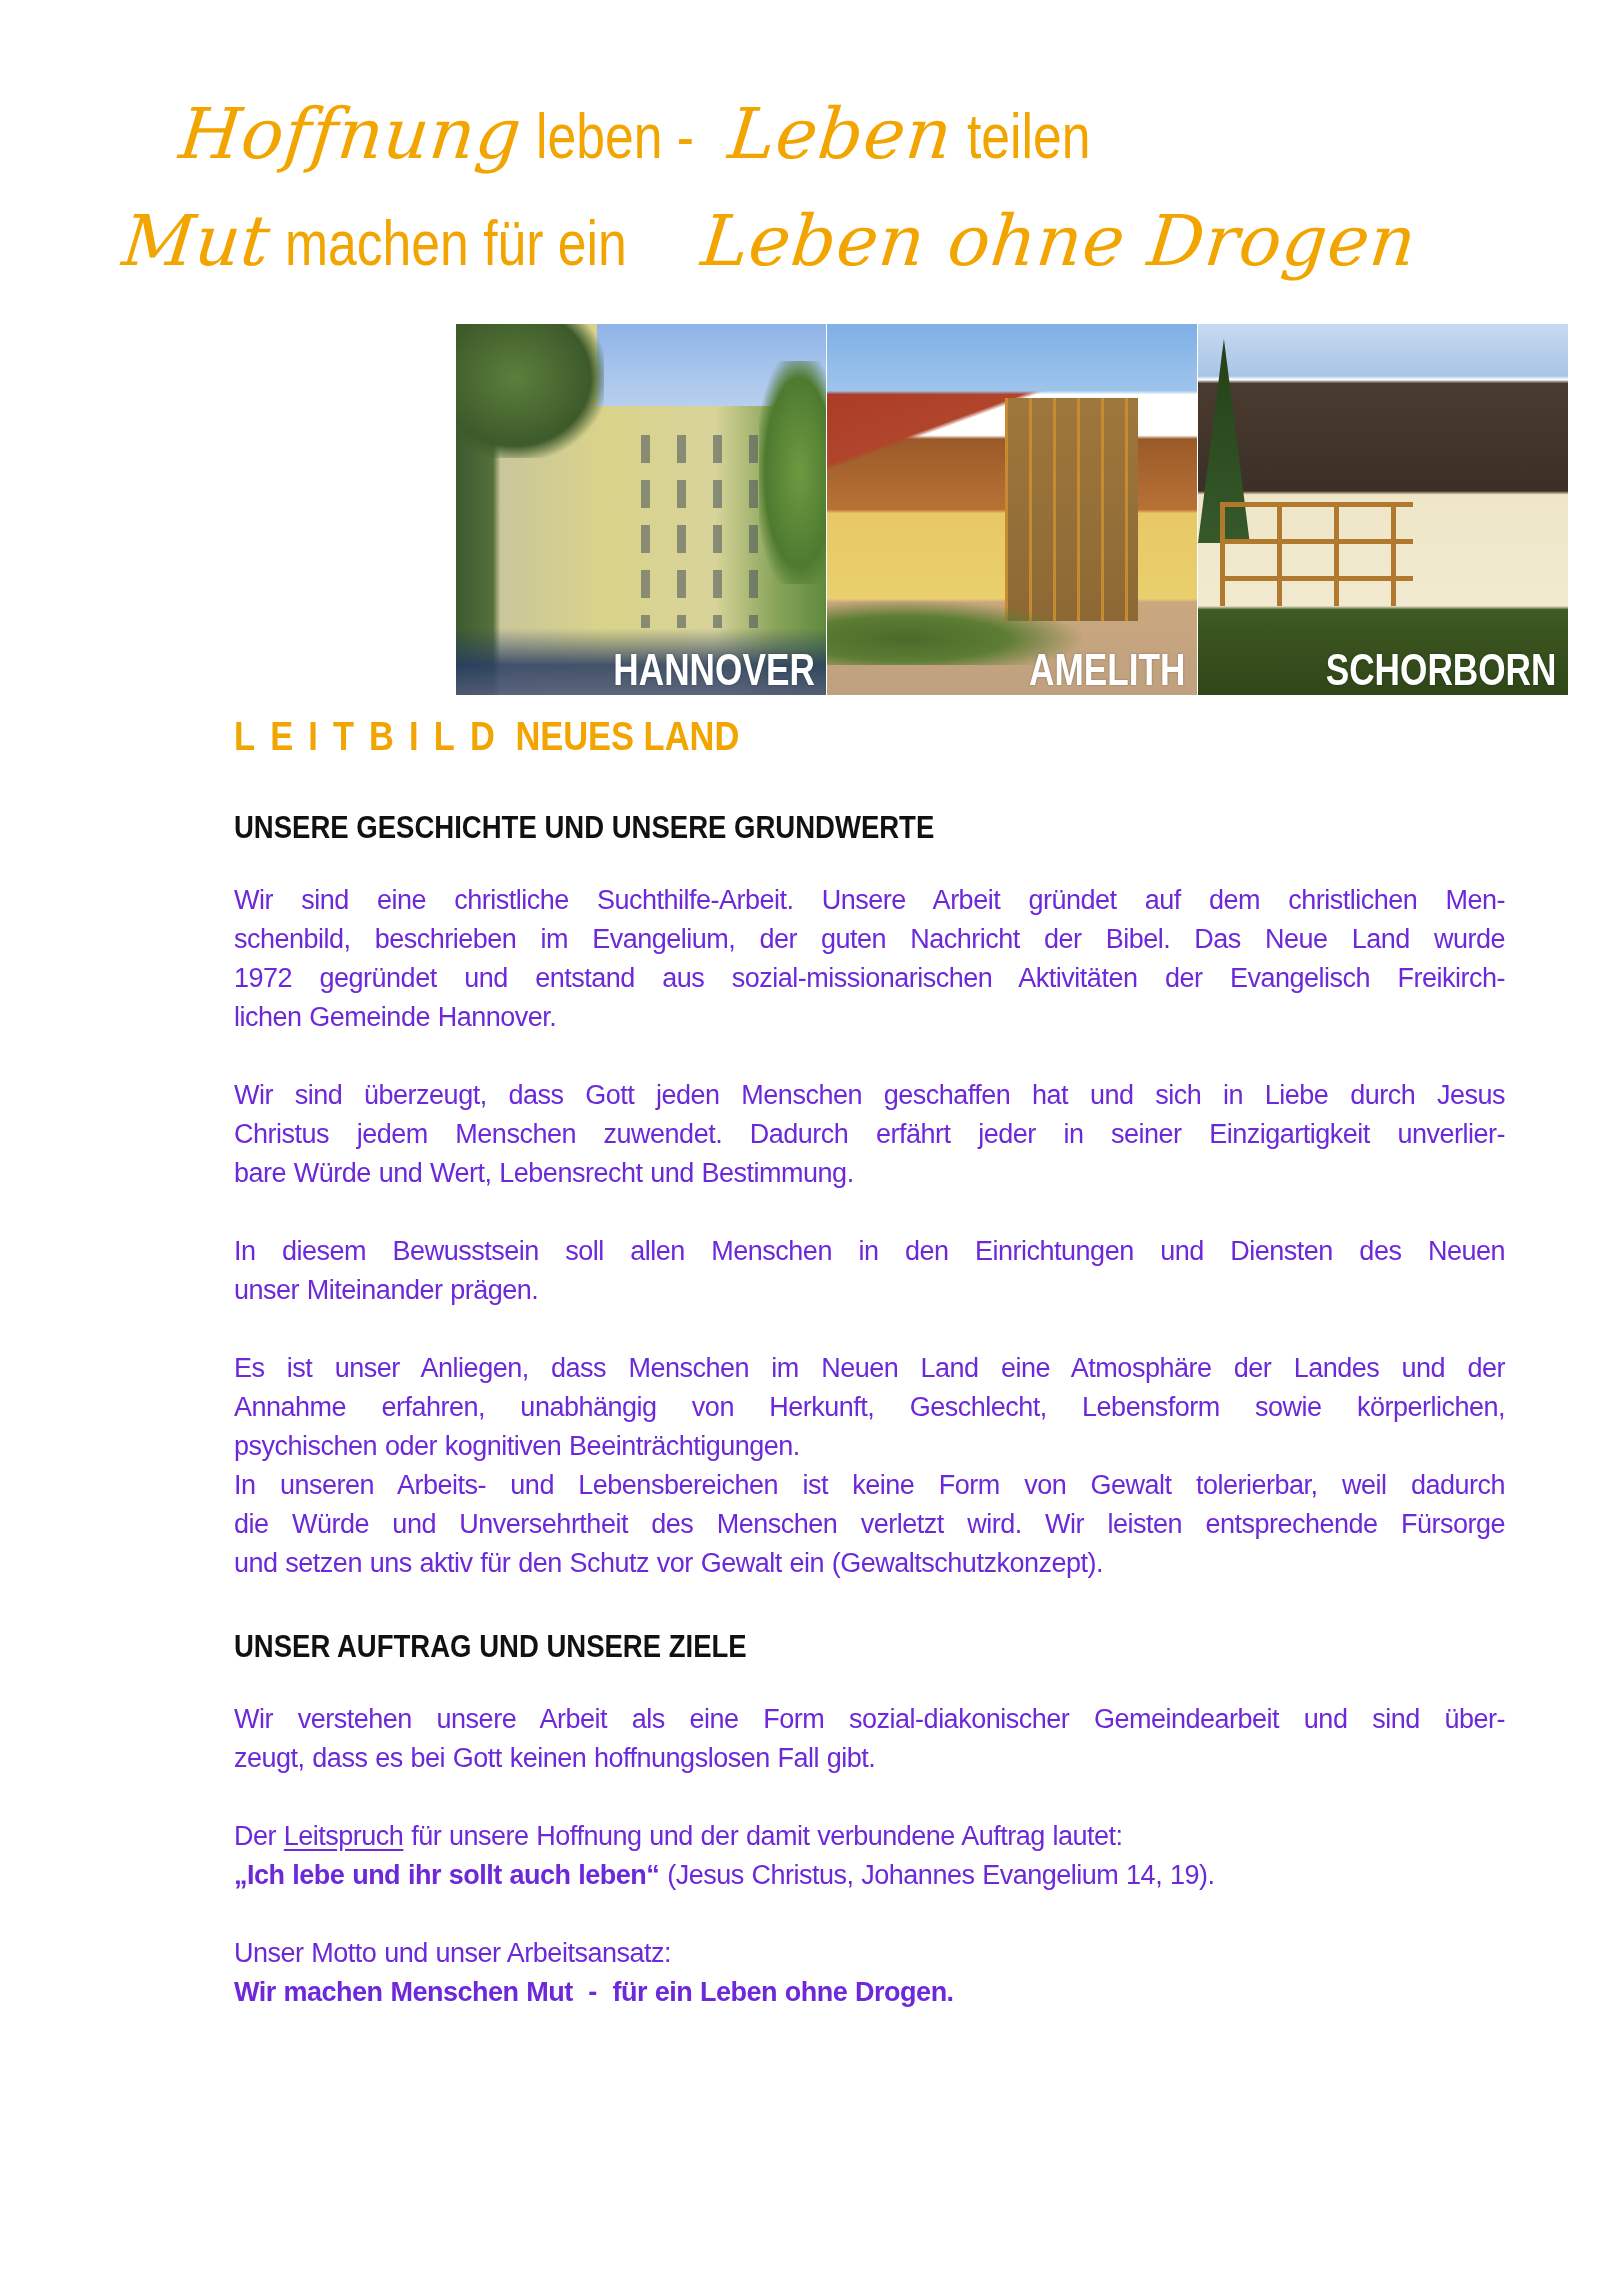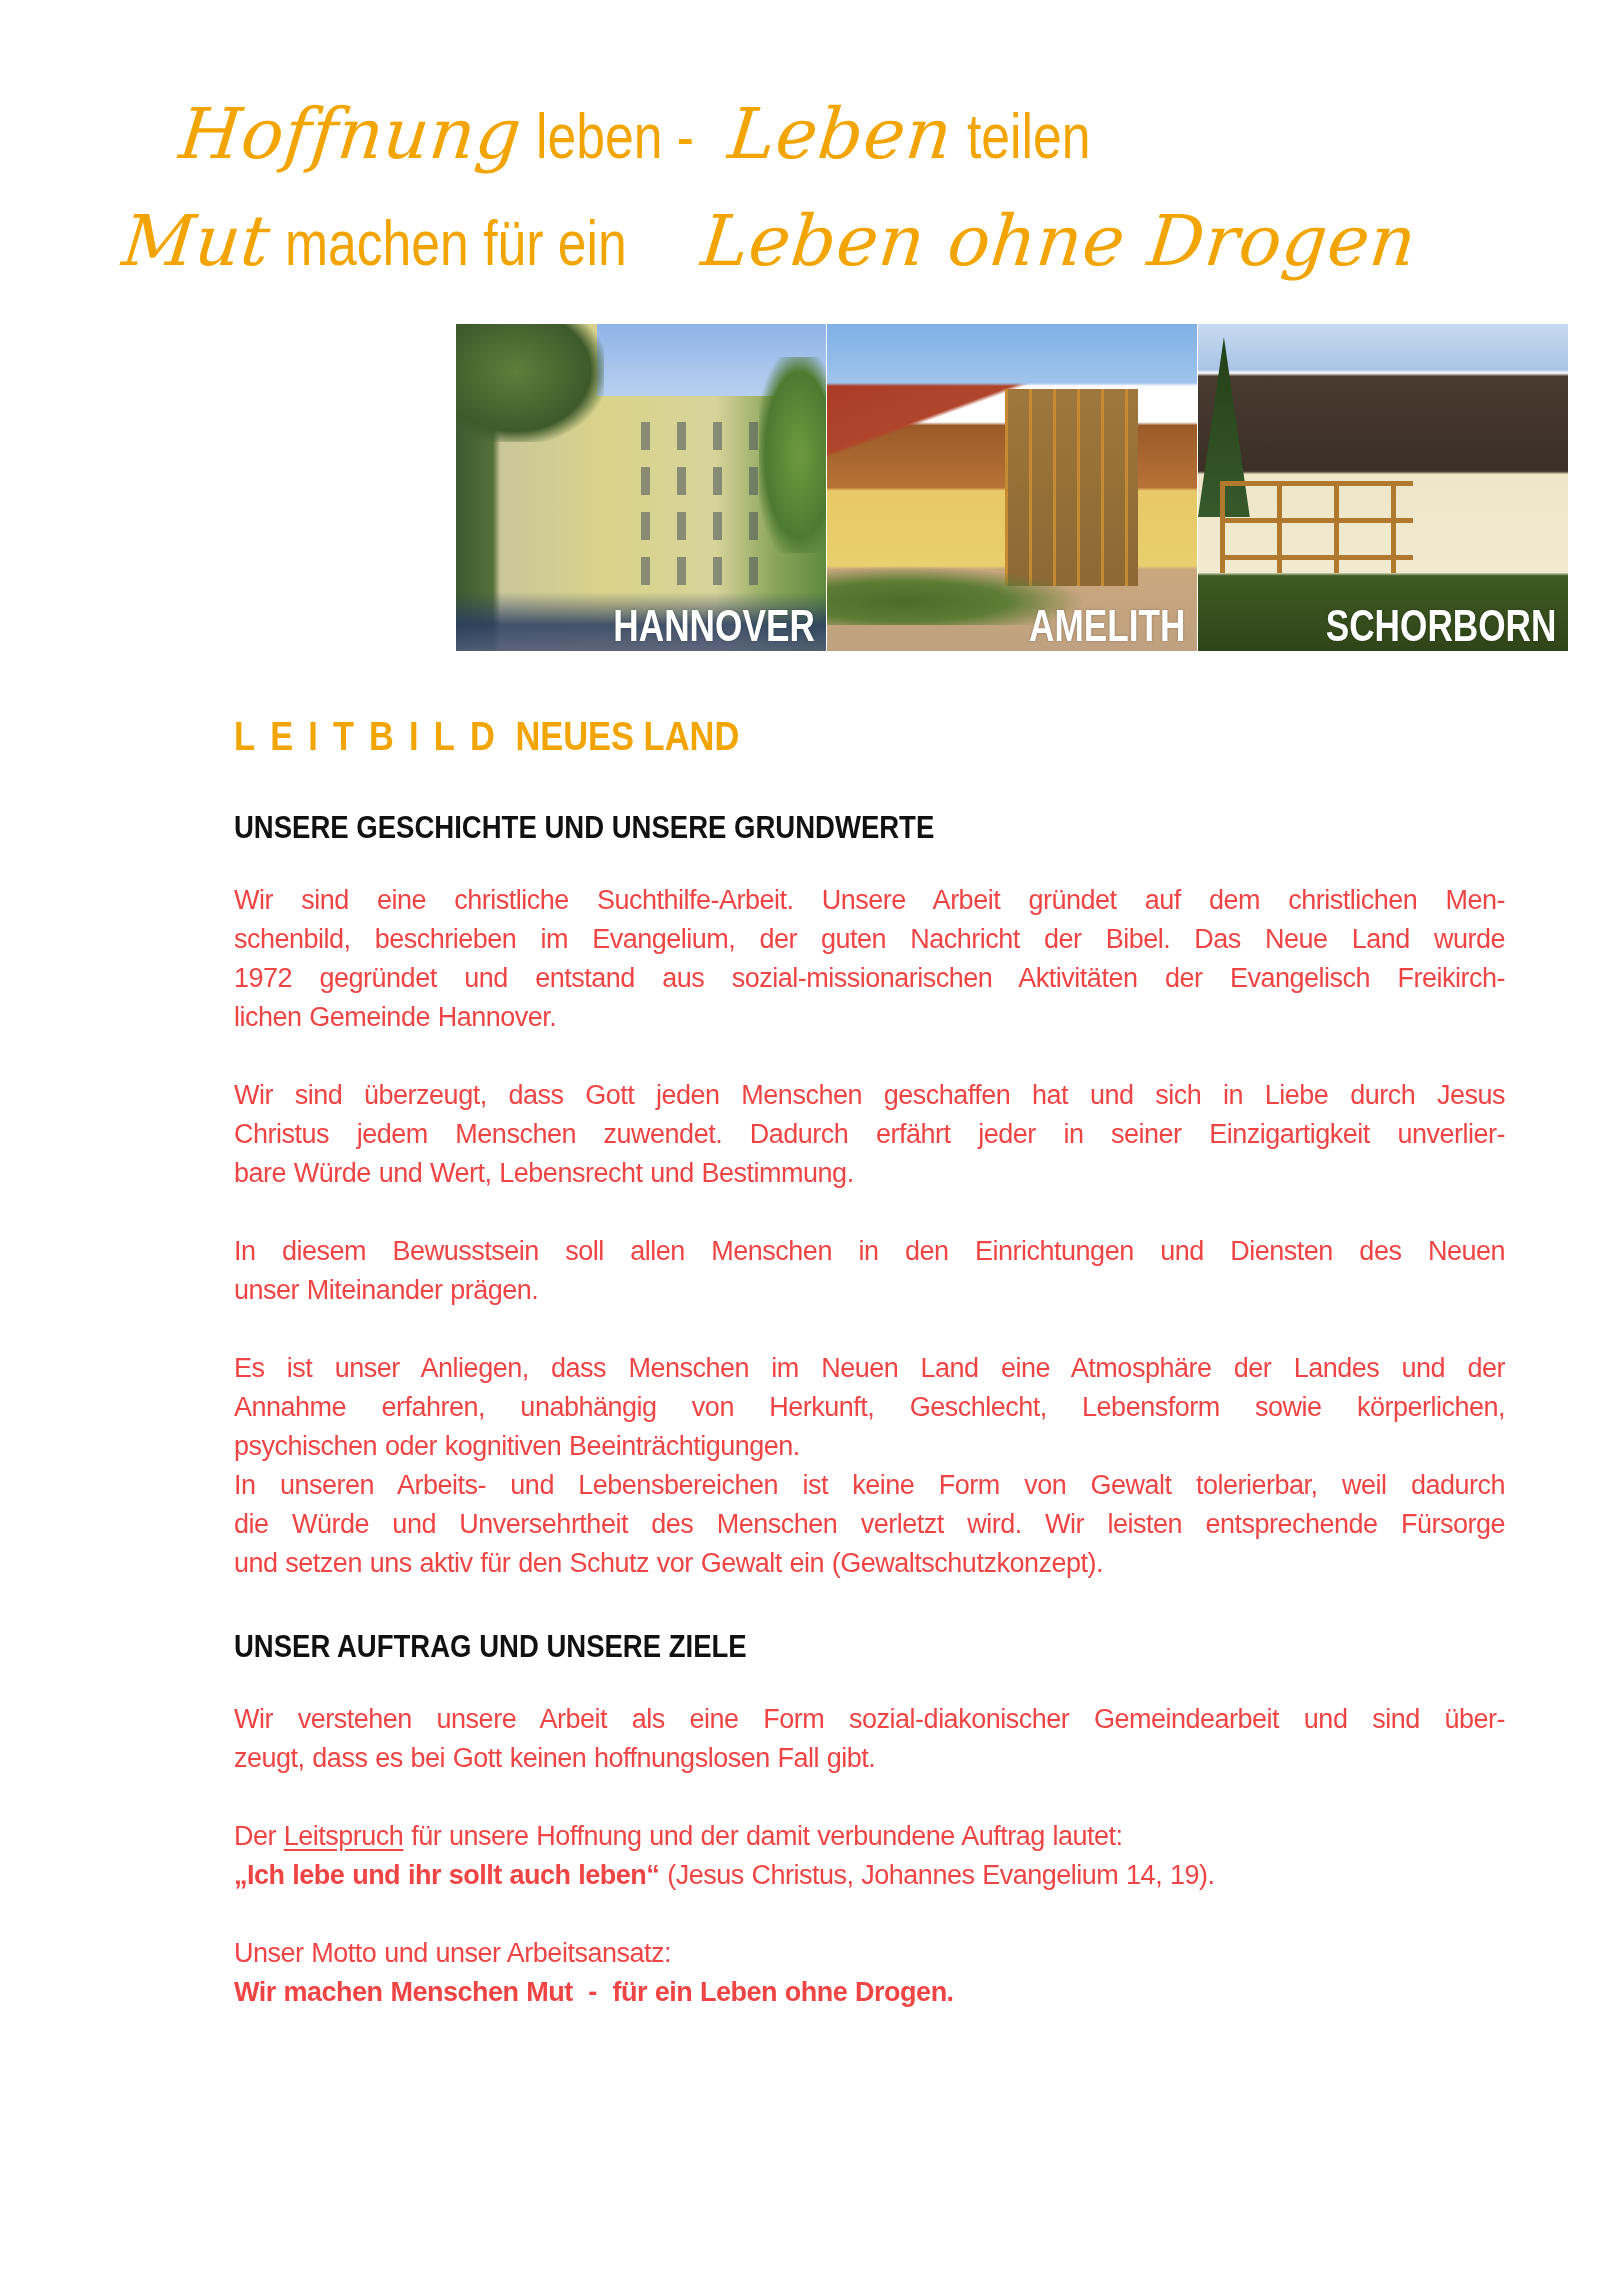--- a/index.html
+++ b/index.html
@@ -49,21 +49,21 @@
       display: inline-block;
     }
     .gap { display: inline-block; width: 14.6px; }
 
     
     .photo-strip {
       position: absolute;
       left: 456px;
       top: 324px;
       width: 1112px;
-      height: 327px;
+      height: 371px;
       display: flex;
       gap: 1px;
       background: #ffffff;
     }
     .photo {
       position: relative;
       flex: 1 1 0;
       height: 100%;
       overflow: hidden;
     }
@@ -174,21 +174,21 @@
     }
     .h-1 { margin-top: 46px; }
     .h-2 { margin-top: 47px; }
 
     .para {
       margin: 0;
       font-family: "Liberation Sans", sans-serif;
       font-size: 27px;
       line-height: 39px;
       text-align: justify;
-      color: #ef4444;
+      color: #6d28d9;
       letter-spacing: -0.5px;
       word-spacing: 0.8px;
     }
     .para.first { margin-top: 38px; }
     .para.gap-after { margin-bottom: 39px; }
     .para.compact { margin-bottom: 0; }
     .para .line { display: block; text-align: justify; text-align-last: justify; }
     .para .line.last { text-align-last: left; }
     .underline { text-decoration: underline; text-underline-offset: 4px; }
     .strong { font-weight: bold; }

